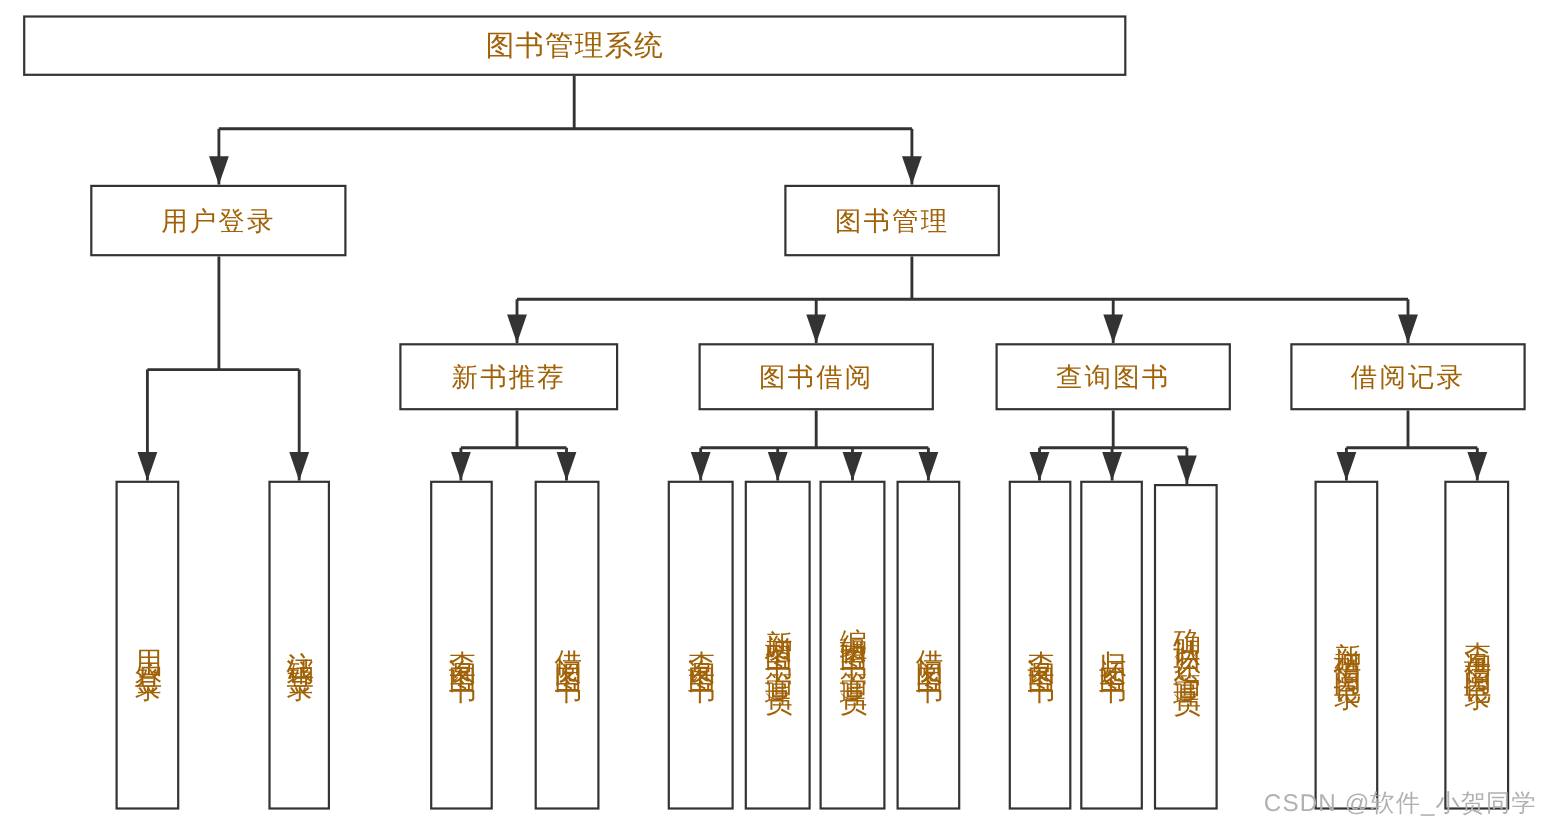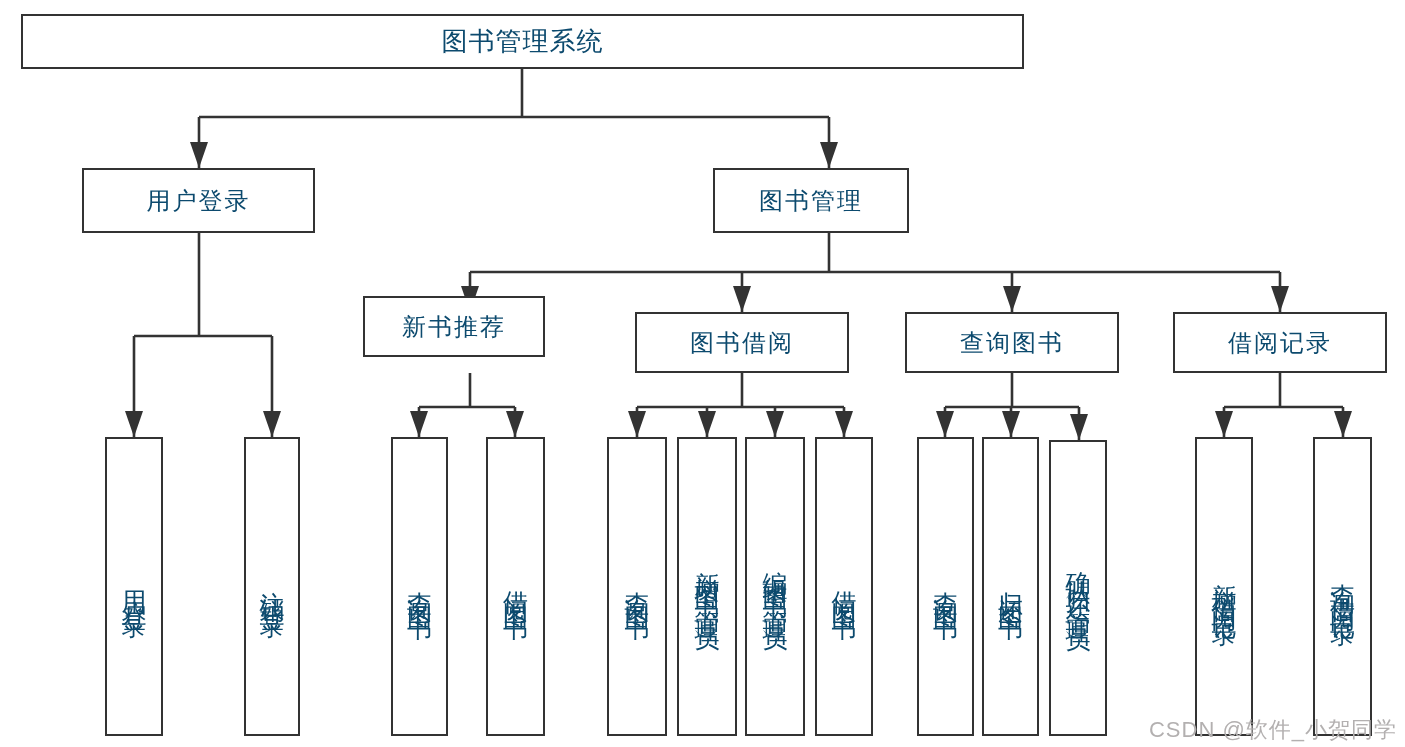--- a/index.html
+++ b/index.html
@@ -18,21 +18,21 @@
   #connector-layer {
     position: absolute;
     left: 0; top: 0;
     width: 1405px; height: 747px;
   }
   .node {
     position: absolute;
     box-sizing: border-box;
     border: 2.5px solid #333333;
     background: #ffffff;
-    color: #0c4a6e;
+    color: #a16207;
     display: flex;
     align-items: center;
     justify-content: center;
     text-align: center;
   }
   .hnode { font-size: 24px; letter-spacing: 2px; }
   .root-node { font-size: 26px; letter-spacing: 1px; }
   .vnode span {
     writing-mode: vertical-rl;
     font-size: 25px;
@@ -87,21 +87,21 @@
       <polygon points="1215,411 1233,411 1224,437"></polygon>
       <polygon points="1334,411 1352,411 1343,437"></polygon>
     </g>
   </svg>
 
   <div class="node hnode root-node" style="left:21px; top:14px; width:1003px; height:55px;">图书管理系统</div>
 
   <div class="node hnode" style="left:82px; top:168px; width:233px; height:65px;">用户登录</div>
   <div class="node hnode" style="left:713px; top:168px; width:196px; height:65px;">图书管理</div>
 
-  <div class="node hnode" style="left:363px; top:296px; width:182px; height:61px;">新书推荐</div>
+  <div class="node hnode" style="left:363px; top:312px; width:199px; height:61px;">新书推荐</div>
   <div class="node hnode" style="left:635px; top:312px; width:214px; height:61px;">图书借阅</div>
   <div class="node hnode" style="left:905px; top:312px; width:214px; height:61px;">查询图书</div>
   <div class="node hnode" style="left:1173px; top:312px; width:214px; height:61px;">借阅记录</div>
 
   <div class="node vnode" style="left:105px; top:437px; width:58px; height:299px;">
     <span>用户登录</span>
   </div>
   <div class="node vnode" style="left:244px; top:437px; width:56px; height:299px;">
     <span>注销登录</span>
   </div>

